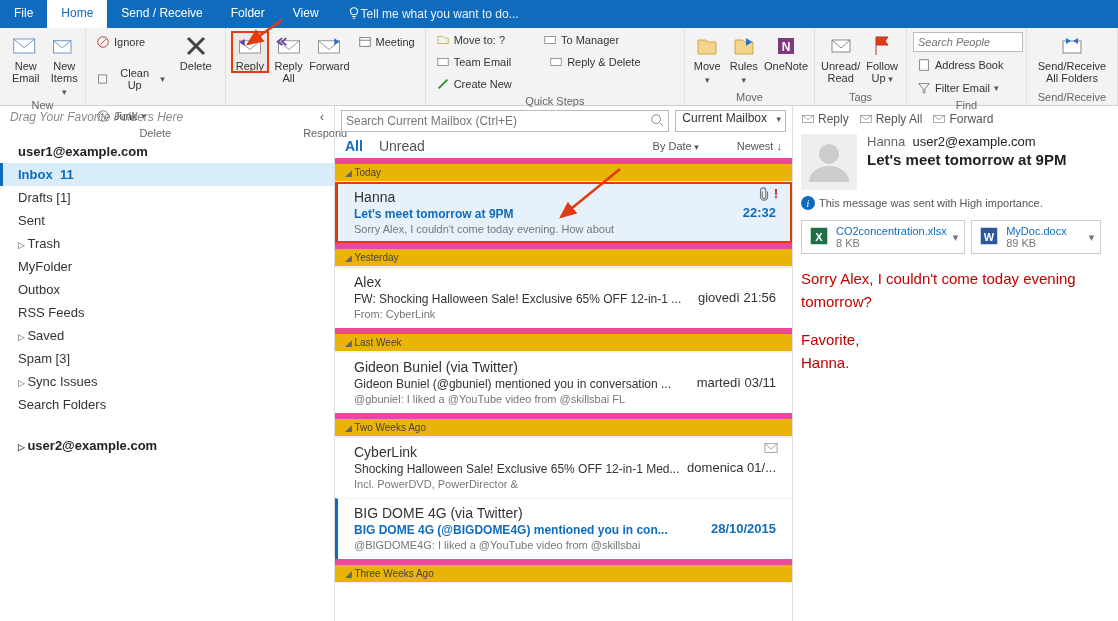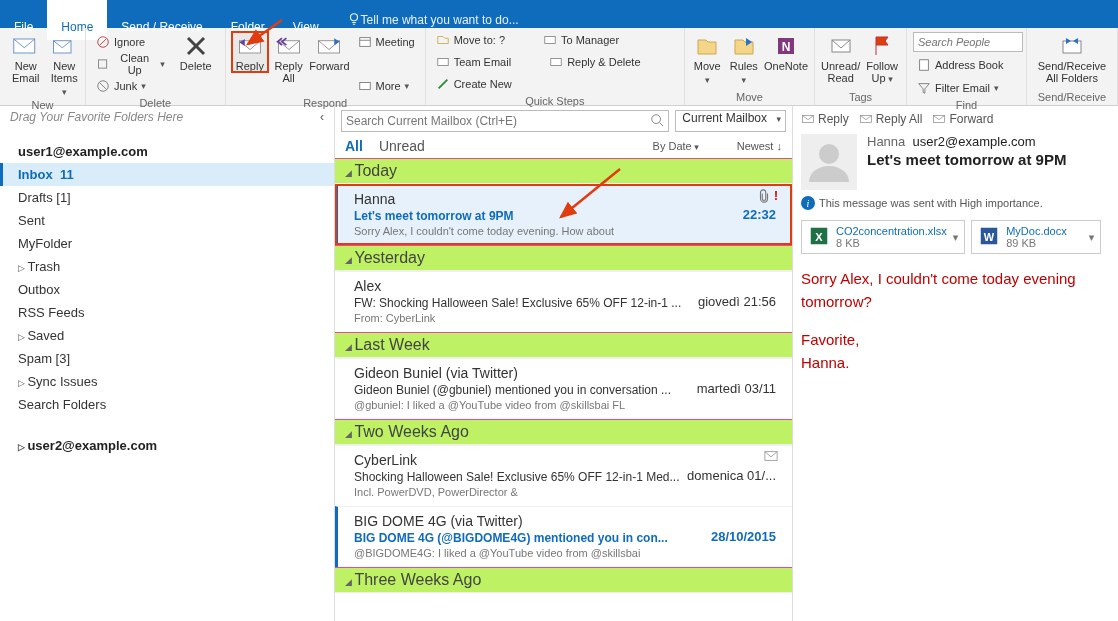--- a/index.html
+++ b/index.html
@@ -1,34 +1,34 @@
 <!DOCTYPE html>
 <html><head>
 <meta charset="utf-8">
 <style>
   * { margin:0; padding:0; box-sizing:border-box; font-family:"Segoe UI",Arial,sans-serif; }
   body { background:#fff; font-size:12px; color:#333; width:1118px; height:621px; overflow:hidden; position:relative; }
   
   .tab-bar { background:#0f6cbd; height:28px; display:flex; align-items:stretch; color:#fff; font-size:12px; }
-  .tab { padding:20px 14px; cursor:pointer; }
+  .tab { padding:6px 14px; cursor:pointer; }
   .tab.active { background:#fff; color:#0f6cbd; }
   .tab.tell { display:flex; align-items:center; opacity:.9; }
   .bulb-icon { display:inline-block; }
   
   .ribbon { height:78px; border-bottom:1px solid #d0d0d0; display:flex; background:#f3f3f3; }
   .group { border-right:1px solid #e0e0e0; display:flex; flex-direction:column; justify-content:space-between; }
   .group-label { text-align:center; font-size:11px; color:#666; padding:1px 0 2px; }
   .group-body { flex:1; display:flex; align-items:flex-start; padding:4px 6px 0; gap:4px; }
   .rbtn { display:flex; flex-direction:column; align-items:center; justify-content:flex-start; width:48px; padding-top:2px; cursor:pointer; text-align:center; }
   .rbtn .lbl { font-size:11px; color:#333; line-height:12px; margin-top:2px; }
   .rbtn svg { width:28px; height:24px; }
   .rbtn.small { width:auto; flex-direction:row; gap:4px; align-items:center; height:20px; padding:0 4px; }
   .rbtn.small svg { width:14px; height:14px; }
   .rbtn.small .lbl { margin:0; }
-  .vstack { display:flex; flex-direction:column; gap:2px; }
+  .vstack { display:flex; flex-direction:column; gap:17px; }
   .search-people { border:1px solid #bbb; background:#fff; width:110px; height:20px; font-size:11px; color:#888; padding:1px 4px; font-style:italic; }
   
   .highlight-red { outline:2px solid #e03c10; outline-offset:-1px; background:#e9e9e9; }
   
   .arrow-anno { position:absolute; pointer-events:none; }
   
   .main { display:flex; height:calc(621px - 28px - 78px); }
   .sidebar { width:335px; border-right:1px solid #ddd; display:flex; flex-direction:column; }
   .fav-row { display:flex; justify-content:space-between; padding:4px 10px; color:#888; font-style:italic; font-size:12px;}
   .tree { padding:6px 0 0 0; overflow:auto; flex:1; }
@@ -43,21 +43,21 @@
   .search-box { flex:1; display:flex; align-items:center; border:1px solid #bbb; height:22px; padding:0 4px; color:#777; background:#fff;}
   .search-box .ph { flex:1; font-size:12px; }
   .scope { border:1px solid #bbb; height:22px; padding:0 18px 0 6px; font-size:12px; color:#333; background:#fff; position:relative;}
   .scope::after{content:"▾"; position:absolute; right:4px; top:3px; font-size:9px; color:#555;}
   .filter-row { display:flex; align-items:center; padding:2px 10px 4px; gap:16px;}
   .filter-row .f { font-size:14px; color:#555; cursor:pointer;}
   .filter-row .f.active { color:#0f6cbd; font-weight:bold;}
   .filter-row .spacer{flex:1;}
   .filter-row .sort { font-size:11px; color:#555;padding-left:22px;}
   .msglist { flex:1; overflow:auto; }
-  .sect { padding:3px 10px; font-size:16px; color:#444; background:#bef264; border-top:1px solid #ec4899; border-bottom:1px solid #eee;}
+  .sect { padding:3px 10px; font-size:10px; color:#444; background:#eab308; border-top:6px solid #ec4899; border-bottom:1px solid #eee;}
   .sect::before{content:"◢ "; font-size:9px; color:#666;}
   .msg { padding:6px 12px 8px 16px; border-top:1px solid #f0f0f0; border-left:3px solid transparent; position:relative;}
   .msg .from { font-size:14px; color:#333; }
   .msg .subj { font-size:12px; color:#333; margin-top:2px;}
   .msg .prev { font-size:11px; color:#777; margin-top:2px;}
   .msg .time { position:absolute; right:16px; top:22px; font-size:13px; color:#333;}
   .msg.unread .subj { color:#0f6cbd; font-weight:bold;}
   .msg.unread { border-left-color:#0f6cbd;}
   .msg.selected { outline:2px solid #e03c10; outline-offset:-2px; background:#e7f1fb;}
   .msg .icons { position:absolute; right:14px; top:4px; display:flex; gap:4px;}
@@ -347,22 +347,22 @@
   <div class="sidebar">
     <div class="fav-row">
       <span>Drag Your Favorite Folders Here</span>
       <span style="font-style:normal;color:#555;cursor:pointer">‹</span>
     </div>
     <div class="tree" id="tree">
         <div class="tree-item account">user1@example.com</div>
         <div class="tree-item selected">Inbox&nbsp;&nbsp;<span class="count">11</span></div>
         <div class="tree-item">Drafts [1]</div>
         <div class="tree-item">Sent</div>
+        <div class="tree-item expand">Trash</div>
         <div class="tree-item">MyFolder</div>
-        <div class="tree-item expand">Trash</div>
         <div class="tree-item">Outbox</div>
         <div class="tree-item">RSS Feeds</div>
         <div class="tree-item expand">Saved</div>
         <div class="tree-item">Spam [3]</div>
         <div class="tree-item expand">Sync Issues</div>
         <div class="tree-item">Search Folders</div>
         <div class="tree-item account expand" style="background: rgb(255, 255, 255); margin-top: 18px;">user2@example.com</div>
       </div>
   </div>
 

